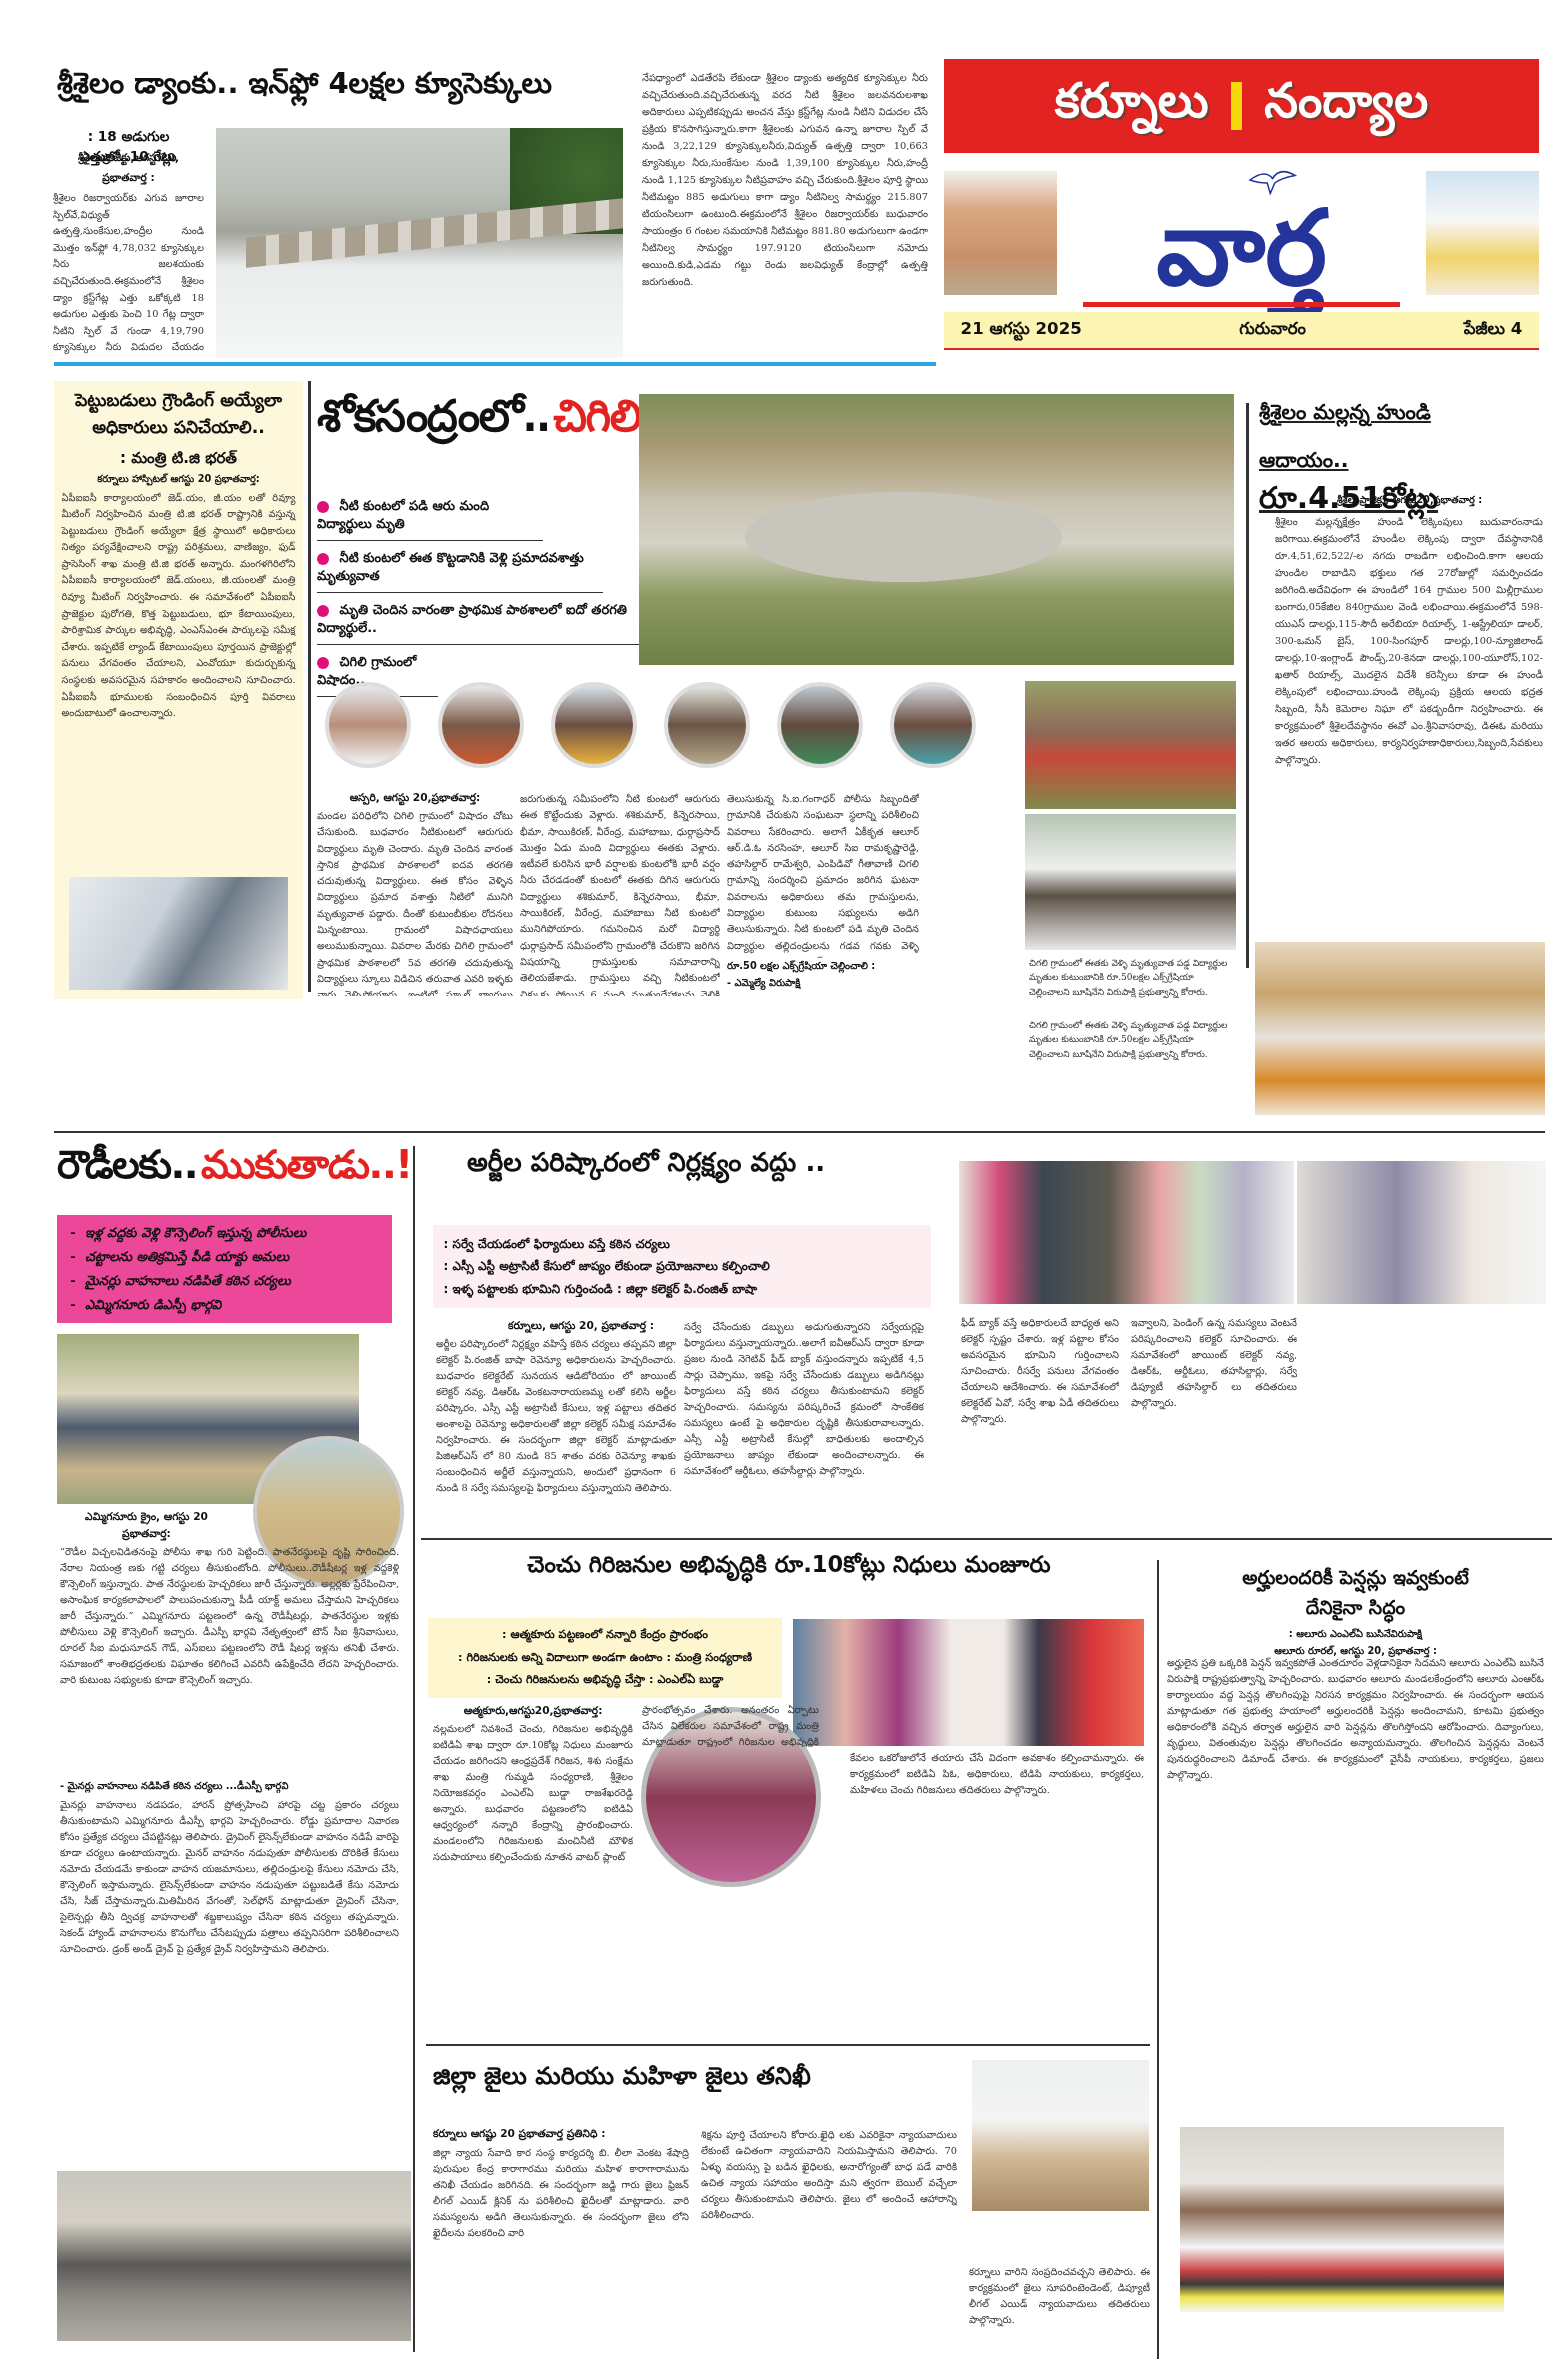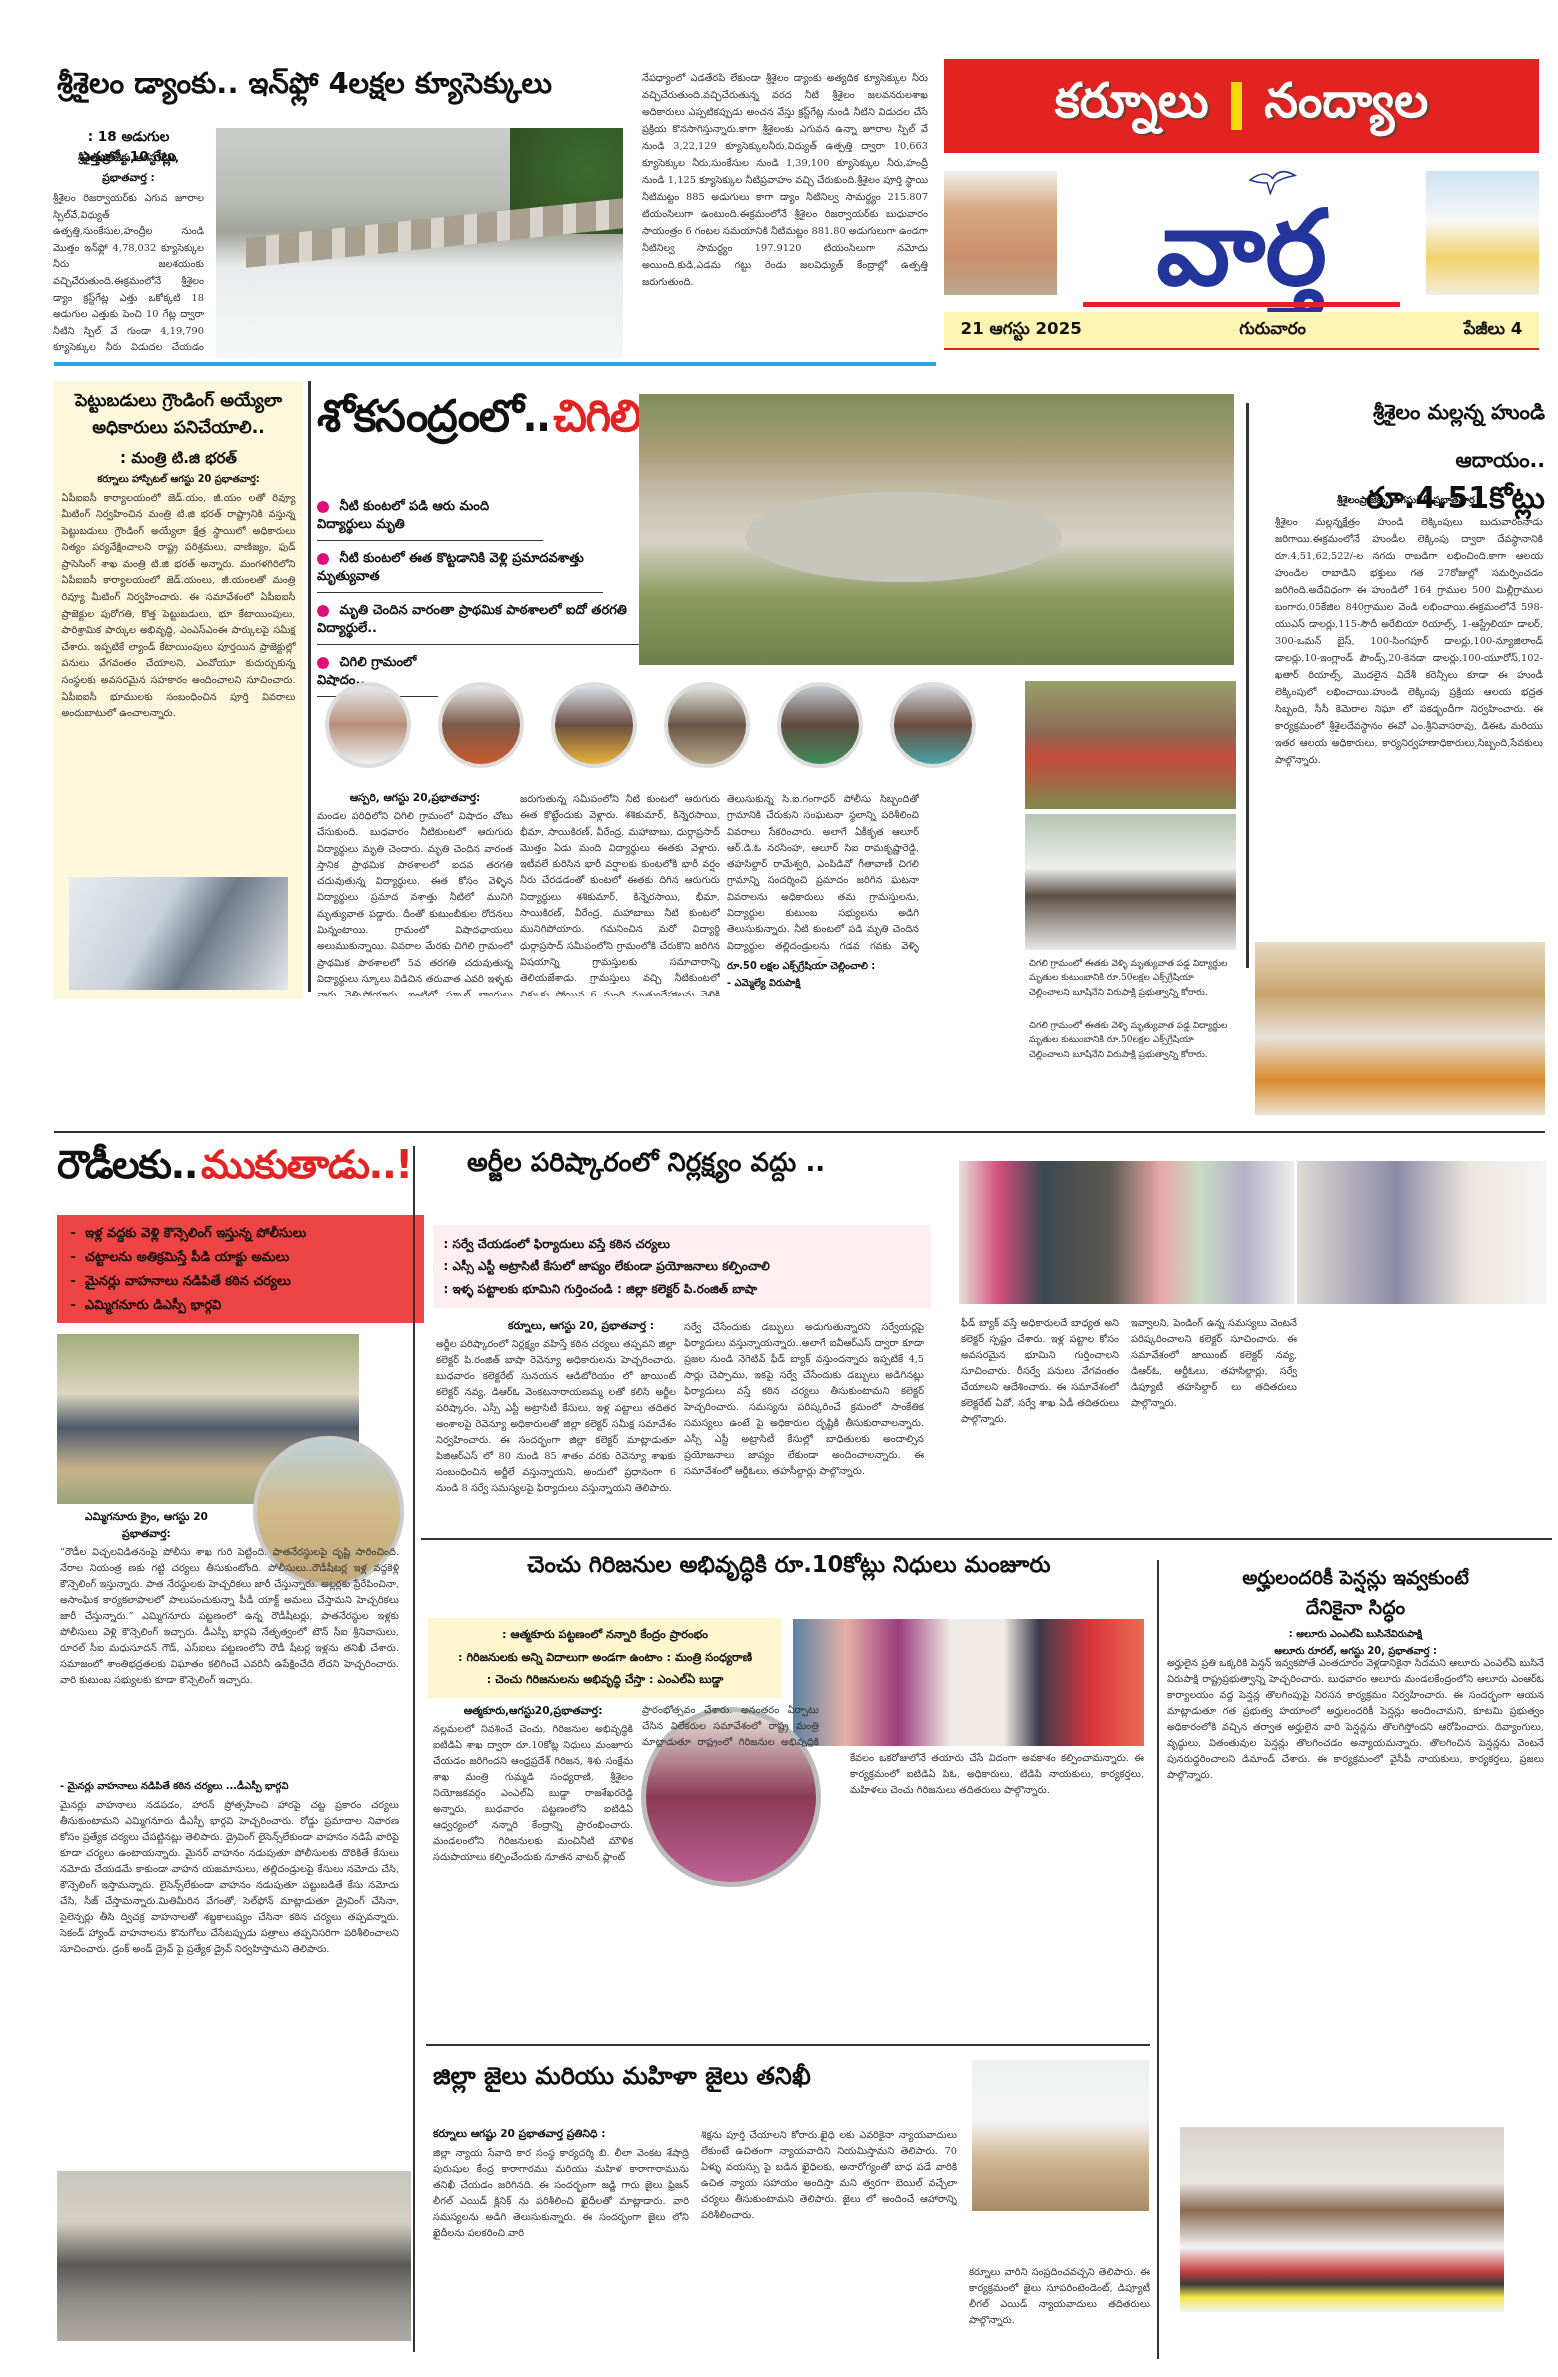--- a/index.html
+++ b/index.html
@@ -97,36 +97,36 @@
   <div class="body-text" style="font-size:9.8px;line-height:16.3px;height:167px;overflow:hidden;">తెలుసుకున్న సి.ఐ.గంగాధర్ పోలీసు సిబ్బందితో గ్రామానికి చేరుకుని సంఘటనా స్థలాన్ని పరిశీలించి వివరాలు సేకరించారు. అలాగే ఏకీకృత ఆలూర్ ఆర్.డి.ఓ నరసింహ, ఆలూర్ సిఐ రామకృష్ణారెడ్డి, తహసిల్దార్ రామేశ్వరి, ఎంపిడివో గీతావాణీ చిగలి గ్రామాన్ని సందర్శించి ప్రమాదం జరిగిన ఘటనా వివరాలను అధికారులు తమ గ్రామస్తులను, విద్యార్థుల కుటుంబ సభ్యులను అడిగి తెలుసుకున్నారు. నీటి కుంటలో పడి మృతి చెందిన విద్యార్థుల తల్లిదండ్రులను గడవ గవకు వెళ్ళి ఓదార్చారు. హైస్కూల్ నిర్మాణపు పనులు జరుగుతున్న సమీపంలో అక్రమంగా గరుసును తోడటంతో పెద్దగుంత ఏర్పడి ఈ రోజు 6 మది విద్యార్థుల మృతికి కారణమైందన్నారు.</div>
   <div style="font-size:9.8px;font-weight:bold;color:#111;margin-top:1.5px;">రూ.50 లక్షల ఎక్స్‌గ్రేషియా చెల్లించాలి :</div>
   <div style="font-size:9.8px;font-weight:bold;color:#111;margin-top:3px;">- ఎమ్మెల్యే విరుపాక్షి</div>
 </div>
 <div class="photo" style="left:1025px;top:681px;width:211px;height:128px;background:linear-gradient(180deg,#99a06a 0%,#8c6a56 40%,#c64a3a 60%,#7f8a4c 100%);"></div>
 <div class="photo" style="left:1025px;top:814px;width:211px;height:136px;background:linear-gradient(180deg,#b6c5b3 0%,#efefef 40%,#5c5145 60%,#e9e9e9 100%);"></div>
 <div class="abs body-text" style="left:1029px;top:956px;width:207px;font-size:9px;line-height:14.3px;text-align:left;">చిగలి గ్రామంలో ఈతకు వెళ్ళి మృత్యువాత పడ్డ విద్యార్థుల మృతుల కుటుంబానికి రూ.50లక్షల ఎక్స్‌గ్రేషియా చెల్లించాలని బూషినేని విరుపాక్షి ప్రభుత్వాన్ని కోరారు.</div>
 <div class="abs body-text" style="left:1029px;top:1018px;width:207px;font-size:9px;line-height:14.3px;text-align:left;">చిగలి గ్రామంలో ఈతకు వెళ్ళి మృత్యువాత పడ్డ విద్యార్థుల మృతుల కుటుంబానికి రూ.50లక్షల ఎక్స్‌గ్రేషియా చెల్లించాలని బూషినేని విరుపాక్షి ప్రభుత్వాన్ని కోరారు.</div>
 
 <div class="rule-v" style="left:1246px;top:403px;height:565px;"></div>
-<div class="abs" style="left:1259px;top:400px;width:286px;text-align:right;">
+<div class="abs" style="left:1259px;top:400px;width:286px;text-align:left;text-decoration:underline;">
   <div class="hl" style="font-size:20.4px;">శ్రీశైలం మల్లన్న హుండి</div>
   <div class="hl" style="font-size:20.4px;margin-top:19px;">ఆదాయం..</div>
   <div class="hl" style="font-size:30px;margin-top:3px;">రూ.4.51కోట్లు</div>
 </div>
 <div class="abs dateline" style="left:1274px;top:494px;width:271px;text-align:center;font-size:9.8px;">శ్రీశైలంప్రాజెక్టు, ఆగస్టు20,ప్రభాతవార్త :</div>
 <div class="abs body-text" style="left:1275px;top:513px;width:268px;font-size:9.8px;line-height:17px;height:422px;overflow:hidden;">శ్రీశైలం మల్లన్నక్షేత్రం హుండి లెక్కింపులు బుదువారంనాడు జరిగాయి.ఈక్రమంలోనే హుండీల లెక్కింపు ద్వారా దేవస్థానానికి రూ.4,51,62,522/-ల నగదు రాబడిగా లభించింది.కాగా ఆలయ హుండిల రాబాడిని భక్తులు గత 27రోజుల్లో సమర్పించడం జరిగింది.అదేవిధంగా ఈ హుండిలో 164 గ్రాముల 500 మిల్లీగ్రాముల బంగారు,05కేజిల 840గ్రాముల వెండి లభించాయి.ఈక్రమంలోనే 598-యుఎస్ డాలర్లు,115-సౌదీ అరేబియా రియాల్స్, 1-ఆస్ట్రేలియా డాలర్, 300-ఒమన్ బైస్, 100-సింగపూర్ డాలర్లు,100-న్యూజిలాండ్ డాలర్లు,10-ఇంగ్లాండ్ పౌండ్స్,20-కెనడా డాలర్లు,100-యూరోస్,102-ఖతార్ రియాల్స్, మొదలైన విదేశీ కరెన్సీలు కూడా ఈ హుండీ లెక్కింపులో లభించాయి.హుండి లెక్కింపు ప్రక్రియ ఆలయ భద్రత సిబ్బంది, సీసీ కెమెరాల నిఘా లో పకడ్బందీగా నిర్వహించారు. ఈ కార్యక్రమంలో శ్రీశైలదేవస్థానం ఈవో ఎం.శ్రీనివాసరావు, డిఈఓ మరియు ఇతర ఆలయ అధికారులు, కార్యనిర్వహణాధికారులు,సిబ్బంది,సేవకులు పాల్గొన్నారు.</div>
 <div class="photo" style="left:1255px;top:942px;width:290px;height:173px;background:linear-gradient(180deg,#e8d9c2 0%,#c9a56d 30%,#e7e3dc 55%,#d98a2b 80%,#efe4d3 100%);"></div>
 
 <div class="rule-h" style="left:54px;top:1131px;width:1491px;height:2.3px;"></div>
 
 <div class="abs" style="left:57px;top:1142px;white-space:nowrap;">
   <span style="font-size:39px;font-weight:bold;color:#111;letter-spacing:-1.5px;">రౌడీలకు..</span>
   <span style="font-size:39px;font-weight:bold;color:#e32222;letter-spacing:-1.5px;margin-top:25px;">ముకుతాడు..!</span>
 </div>
-<div class="abs" style="left:57px;top:1215px;width:367px;background:#ef4444;padding:6px 13.6px;box-sizing:border-box;">
+<div class="abs" style="left:57px;top:1215px;width:335px;background:#ec4899;padding:6px 13.6px;box-sizing:border-box;font-style:italic;">
   <div style="font-size:13px;font-weight:bold;line-height:24px;color:#111;">-&nbsp;&nbsp;<span>ఇళ్ల వద్దకు వెళ్లి కౌన్సెలింగ్ ఇస్తున్న పోలీసులు</span></div>
   <div style="font-size:13px;font-weight:bold;line-height:24px;color:#111;">-&nbsp;&nbsp;<span>చట్టాలను అతిక్రమిస్తే పీడి యాక్టు అమలు</span></div>
   <div style="font-size:13px;font-weight:bold;line-height:24px;color:#111;">-&nbsp;&nbsp;<span>మైనర్లు వాహనాలు నడిపితే కఠిన చర్యలు</span></div>
   <div style="font-size:13px;font-weight:bold;line-height:24px;color:#111;">-&nbsp;&nbsp;<span>ఎమ్మిగనూరు డిఎస్పీ భార్గవి</span></div>
 </div>
 <div class="photo" style="left:57px;top:1334px;width:302px;height:170px;background:linear-gradient(180deg,#a3ad7a 0%,#dcd6c0 35%,#4e5a6c 55%,#c8b48a 80%,#9aa37a 100%);"></div>
 <div class="abs" style="left:253px;top:1436px;width:143px;height:143px;border-radius:50%;border:4.5px solid #ccc;overflow:hidden;background:linear-gradient(180deg,#bcd0d6 0%,#d1ba88 50%,#c3a97d 100%);"></div>
 <div class="abs dateline" style="left:60px;top:1508px;width:173px;text-align:center;font-size:10.6px;line-height:16.6px;">ఎమ్మిగనూరు క్రైం, ఆగస్టు 20 ప్రభాతవార్త:</div>
 <div class="abs body-text" style="left:60px;top:1544px;width:339px;font-size:9.8px;line-height:16px;height:234px;overflow:hidden;">“రౌడీల విచ్చలవిడితనంపై పోలీసు శాఖ గురి పెట్టింది. పాతనేరస్థులపై దృష్టి సారించింది. నేరాల నియంత్ర ణకు గట్టి చర్యలు తీసుకుంటోంది. పోలీసులు..రౌడీషీటర్ల ఇళ్ల వద్దకెళ్లి కౌన్సెలింగ్ ఇస్తున్నారు. పాత నేరస్థులకు హెచ్చరికలు జారీ చేస్తున్నారు. అల్లర్లకు ప్రేరేపించినా, అసాంఘిక కార్యకలాపాలలో పాలుపంచుకున్నా పీడీ యాక్ట్ అమలు చేస్తామని హెచ్చరికలు జారీ చేస్తున్నారు.” ఎమ్మిగనూరు పట్టణంలో ఉన్న రౌడీషీటర్లు, పాతనేరస్థుల ఇళ్లకు పోలీసులు వెళ్లి కౌన్సెలింగ్ ఇచ్చారు. డీఎస్పీ భార్గవి నేతృత్వంలో టౌన్ సీఐ శ్రీనివాసులు, రూరల్ సీఐ మధుసూదన్ గౌడ్, ఎస్ఐలు పట్టణంలోని రౌడీ షీటర్ల ఇళ్లను తనిఖీ చేశారు. సమాజంలో శాంతిభద్రతలకు విఘాతం కలిగించే ఎవరినీ ఉపేక్షించేది లేదని హెచ్చరించారు. వారి కుటుంబ సభ్యులకు కూడా కౌన్సెలింగ్ ఇచ్చారు.</div>
 <div class="abs" style="left:60px;top:1780px;width:339px;font-size:9.8px;font-weight:bold;color:#111;">- మైనర్లు వాహనాలు నడిపితే కఠిన చర్యలు ...డీఎస్పీ భార్గవి</div>

